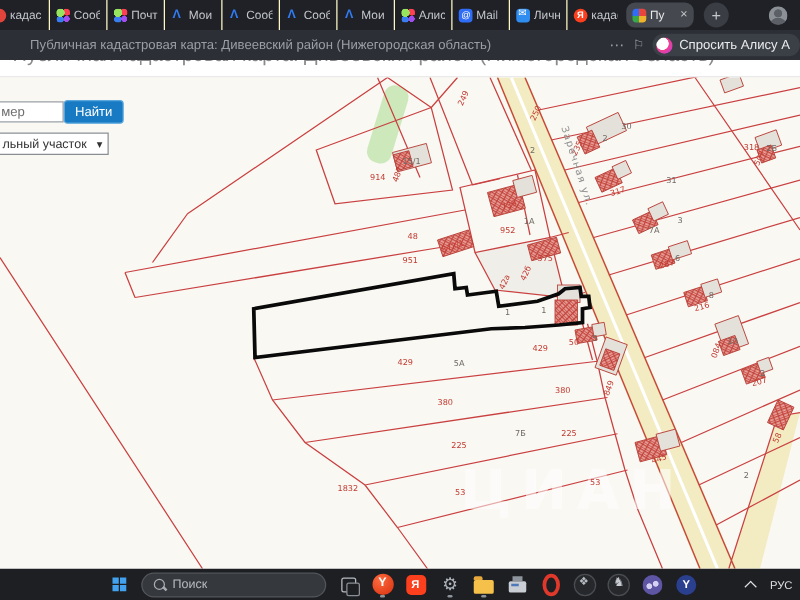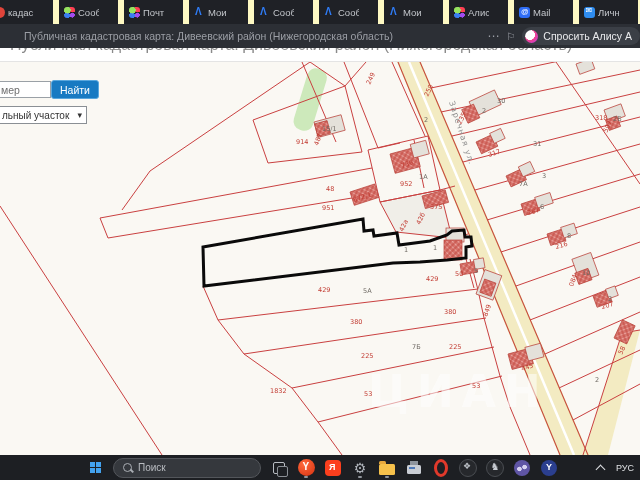--- a/index.html
+++ b/index.html
@@ -4,21 +4,21 @@
 <style>
   html,body{margin:0;padding:0;background:#000;}
   .stage{position:relative;width:640px;height:480px;overflow:hidden;
          font-family:"Liberation Sans","DejaVu Sans",sans-serif;background:#fff;}
 
   
   .tabbar{position:absolute;top:0;left:0;width:640px;height:24px;background:#1f2126;
           display:flex;align-items:center;overflow:hidden;}
   .tab{display:flex;align-items:center;gap:3px;height:24px;padding:0 5px;width:35px;flex:none;
        color:#c3c6cb;font-size:9.5px;white-space:nowrap;overflow:hidden;position:relative;}
-  .tab + .tab{border-left:6px solid #fef9c3;margin-left:14px;}
+  .tab + .tab{border-left:1px solid #fef9c3;}
   .tab.first{margin-left:-6px;}
   .tab.active{background:#45494f;border-radius:7px;height:20px;margin:0 2px;border-left:none;width:44px;color:#e8e9eb;}
   .tab.active + .newtab{border-left:none;}
   .tlabel{overflow:hidden;text-overflow:clip;}
   .ic{width:11px;height:11px;flex:none;display:inline-block;position:relative;border-radius:3px;}
   .ic-red-dot{background:#e0443a;border-radius:50%;margin-left:-5px;}
   .ic-avito-dots{background:
      radial-gradient(circle at 30% 28%,#97e45f 0 30%,transparent 32%),
      radial-gradient(circle at 78% 22%,#ff4053 0 24%,transparent 26%),
      radial-gradient(circle at 28% 78%,#3a7df0 0 24%,transparent 26%),

